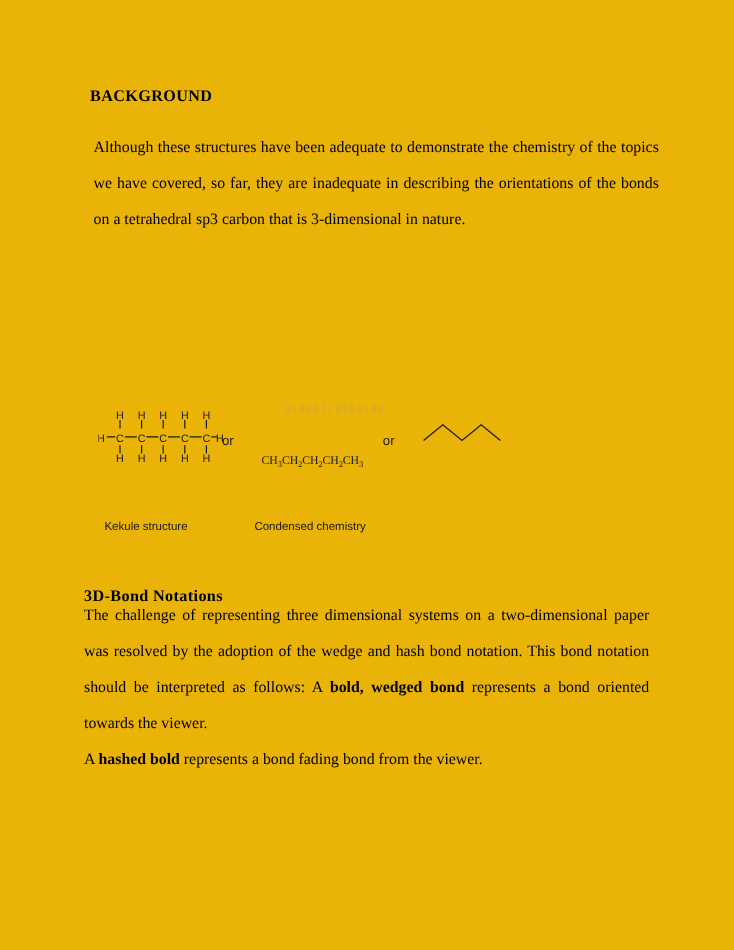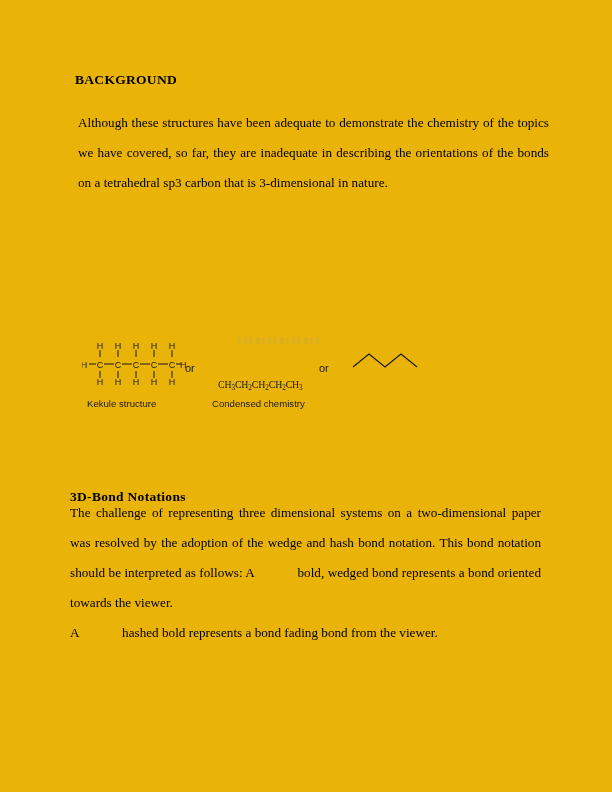--- a/index.html
+++ b/index.html
@@ -52,22 +52,21 @@
   p.body-text.last-line-natural {
     text-align-last: left;
   }
 
   .bi {
     font-weight: bold;
     font-style: italic;
   }
 
   .b {
-    font-weight: normal;
-    margin-left: 40px;
+    font-weight: bold;
   }
 
   #para-1 { position: absolute; left: 78px; top: 108px; width: 471px; }
   #para-2 { position: absolute; left: 70px; top: 228px; width: 471px; }
   #para-3 { position: absolute; left: 70px; top: 498px; width: 471px; }
   #para-4 { position: absolute; left: 70px; top: 618px; width: 471px; }
 
   
   .figure {
     position: absolute;
@@ -99,20 +98,21 @@
     filter: blur(0.6px);
   }
 
   .fig-caption {
     position: absolute;
     font-family: "Liberation Sans", "DejaVu Sans", sans-serif;
     font-size: 9.6px;
     line-height: 12.5px;
     color: #1a1a1a;
     white-space: pre-line;
+    margin-top: 36px;
   }
 
   #caption-kekule    { left: 17px;  top: 68px; }
   #caption-condensed { left: 142px; top: 68px; }
   #caption-bondline  { left: 271px; top: 68px; }
 
   .or-label {
     position: absolute;
     font-family: "Liberation Sans", "DejaVu Sans", sans-serif;
     font-size: 11px;

